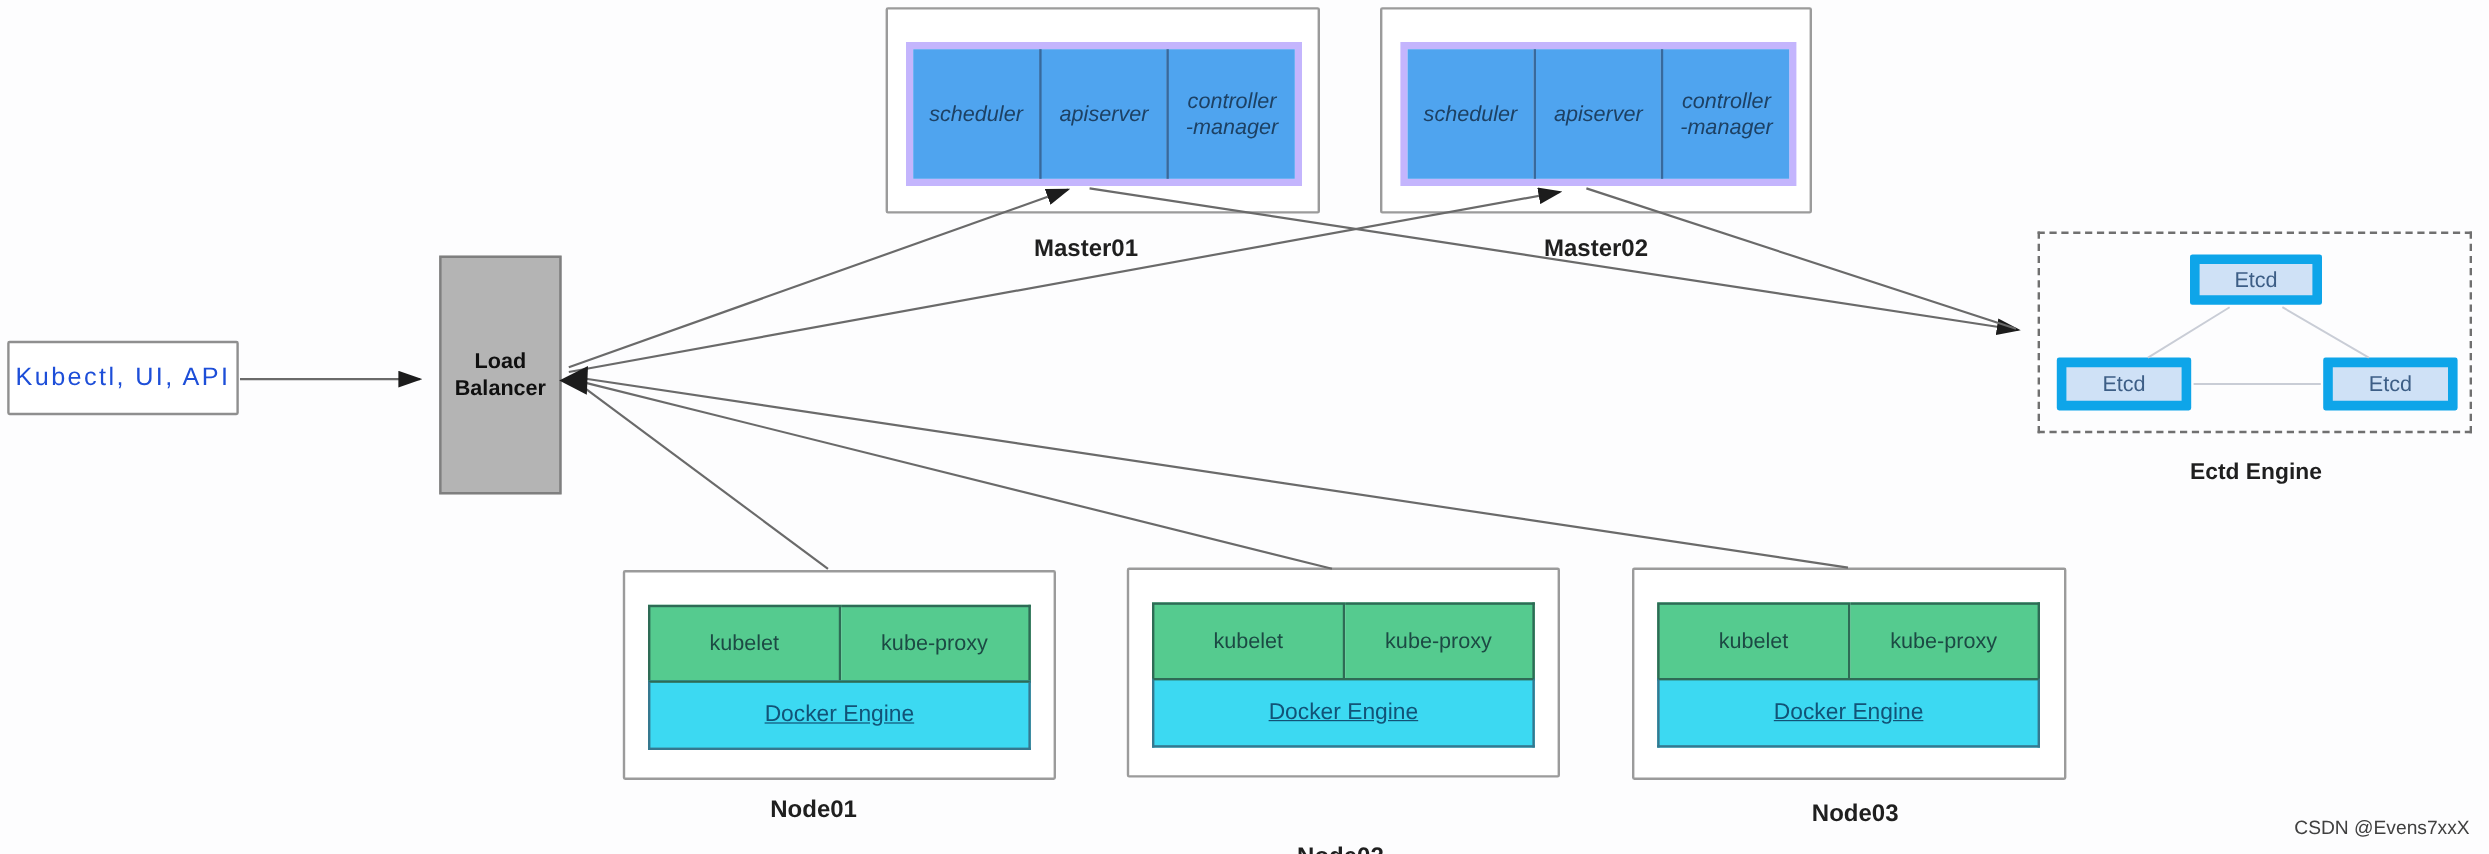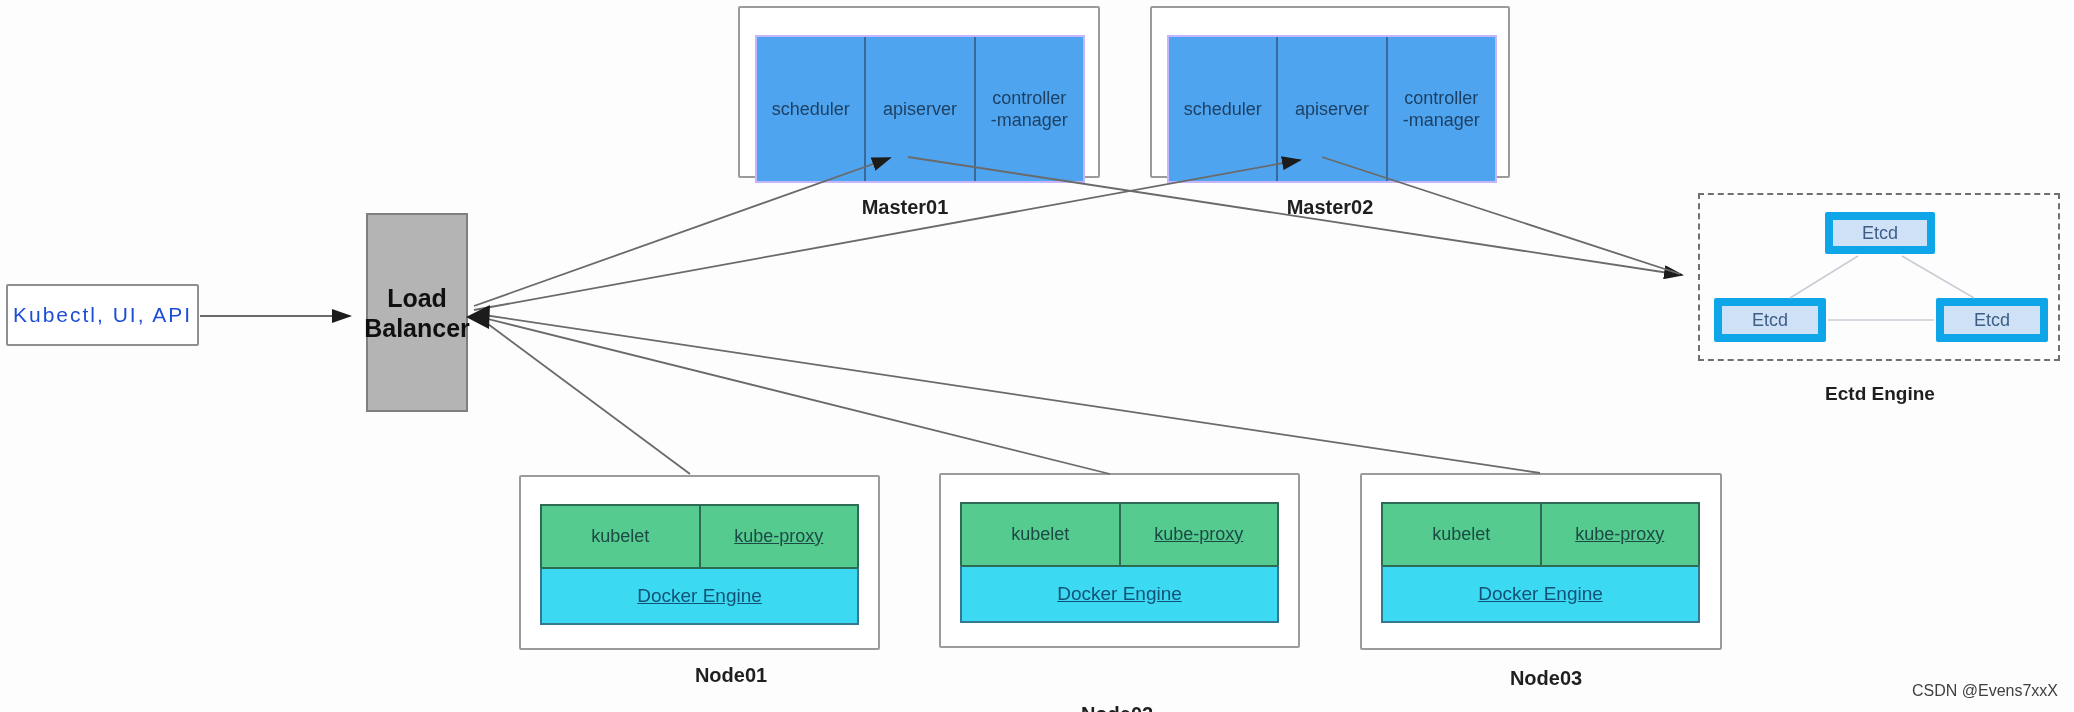--- a/index.html
+++ b/index.html
@@ -13,34 +13,34 @@
   .outer-box{position:absolute;background:#ffffff;border:2px solid #9b9b9b;border-radius:2px;box-sizing:border-box;z-index:2;}
 
   
   .client-box{position:absolute;left:6px;top:284px;width:193px;height:62px;background:#ffffff;
     border:2px solid #8f8f8f;border-radius:2px;box-sizing:border-box;display:flex;align-items:center;
     justify-content:center;color:#1d4ed8;font-size:21px;letter-spacing:2px;z-index:2;}
 
   
   .lb-box{position:absolute;left:366px;top:213px;width:102px;height:199px;background:#b4b4b4;
     border:2px solid #7f7f7f;box-sizing:border-box;display:flex;align-items:center;justify-content:center;
-    text-align:center;color:#101010;font-weight:bold;font-size:25px;line-height:1.2;white-space:pre-line;z-index:2;}
+    text-align:center;color:#101010;font-weight:bold;font-size:18px;line-height:1.2;white-space:pre-line;z-index:2;}
 
   
-  .blue-row{position:absolute;left:15px;top:27px;width:330px;height:148px;display:flex;
-    border:2px solid #c4b5fd;box-sizing:border-box;z-index:3;}
+  .blue-row{position:absolute;left:15px;top:27px;width:330px;height:120px;display:flex;
+    border:6px solid #c4b5fd;box-sizing:border-box;z-index:3;font-style:italic;}
   .blue-cell{flex:1;background:#4fa4ef;color:#1d4164;display:flex;align-items:center;justify-content:center;
     text-align:center;font-size:18px;line-height:1.25;white-space:pre-line;box-sizing:border-box;}
   .blue-cell + .blue-cell{border-left:2px solid #38699c;}
 
   
   .node-top-row{position:absolute;left:19px;top:27px;width:319px;height:65px;display:flex;box-sizing:border-box;z-index:3;}
   .green-cell{flex:1;background:#55cb8f;border:2px solid #2e6b55;box-sizing:border-box;color:#1c4a44;
     display:flex;align-items:center;justify-content:center;font-size:18px;}
-  .green-cell + .green-cell{border-left:0;text-decoration:underline;}
+  .green-cell + .green-cell{border-left:0;}
   .docker-bar{position:absolute;left:19px;top:90px;width:319px;height:58px;background:#3cd9f2;
     border:2px solid #35788f;border-top:2px solid #2e6b55;box-sizing:border-box;color:#125377;
     display:flex;align-items:center;justify-content:center;font-size:19px;z-index:3;text-decoration:underline;}
 
   
   .etcd-cluster{position:absolute;left:1698px;top:193px;width:362px;height:168px;
     border:2px dashed #707070;box-sizing:border-box;background:transparent;z-index:2;}
   .etcd-box{position:absolute;background:#cfe1f6;border:8px solid #0ea5e9;border-radius:2px;box-sizing:border-box;
     display:flex;align-items:center;justify-content:center;color:#3d5e86;font-size:18px;z-index:3;}
 
@@ -116,21 +116,21 @@
   <div class="etcd-box" style="left:1936px;top:298px;width:112px;height:44px;">Etcd</div>
   <div class="box-label" style="left:1780px;top:383px;width:200px;font-size:19px;">Ectd Engine</div>
 
   <div class="outer-box" style="left:519px;top:475px;width:361px;height:175px;">
     <div class="node-top-row">
       <div class="green-cell">kubelet</div>
       <div class="green-cell">kube-proxy</div>
     </div>
     <div class="docker-bar">Docker Engine</div>
   </div>
-  <div class="box-label" style="left:631px;top:664px;width:200px;">Node01</div>
+  <div class="box-label" style="left:578px;top:664px;width:200px;">Node01</div>
 
   <div class="outer-box" style="left:939px;top:473px;width:361px;height:175px;">
     <div class="node-top-row">
       <div class="green-cell">kubelet</div>
       <div class="green-cell">kube-proxy</div>
     </div>
     <div class="docker-bar">Docker Engine</div>
   </div>
   <div class="box-label" style="left:1017px;top:703px;width:200px;">Node02</div>
 

